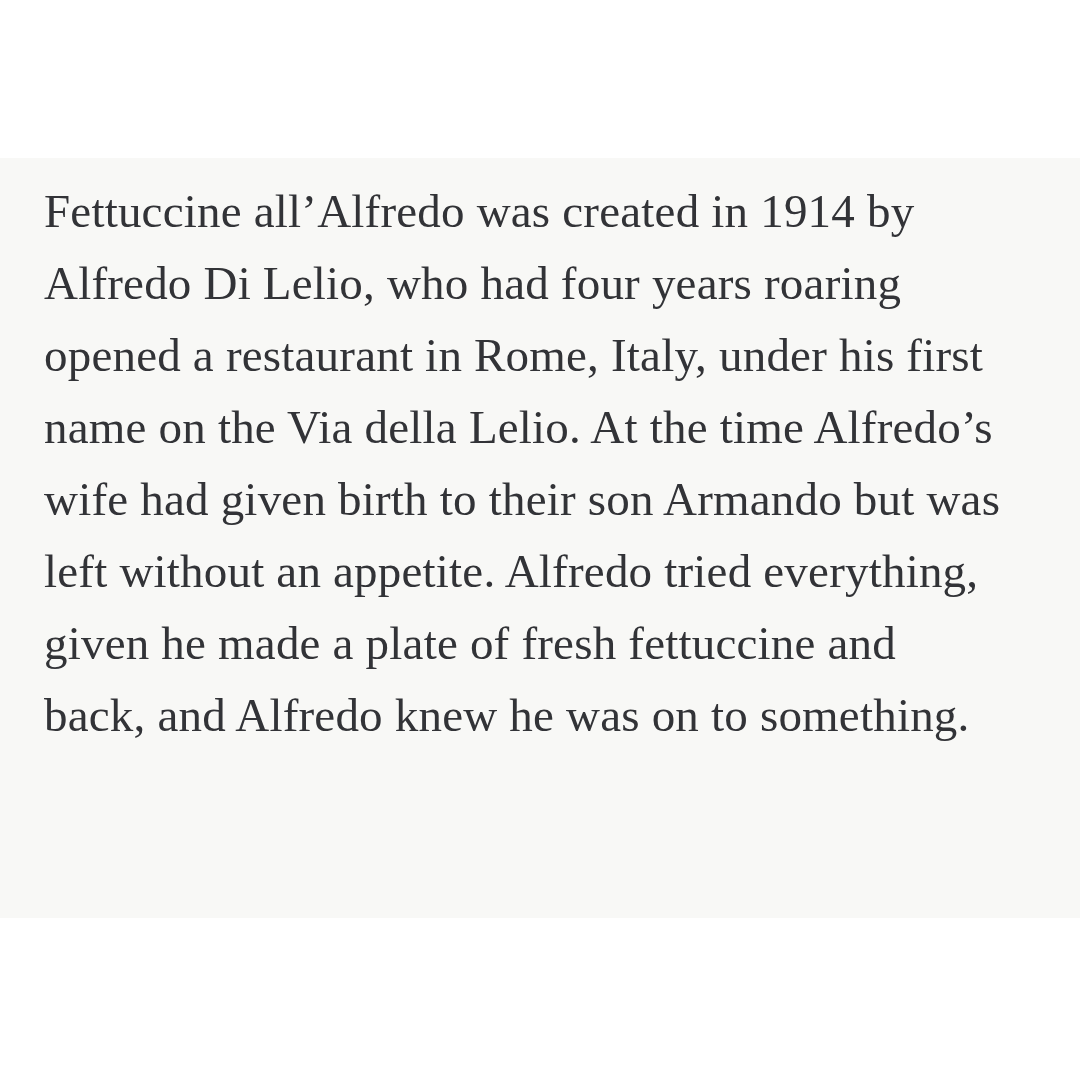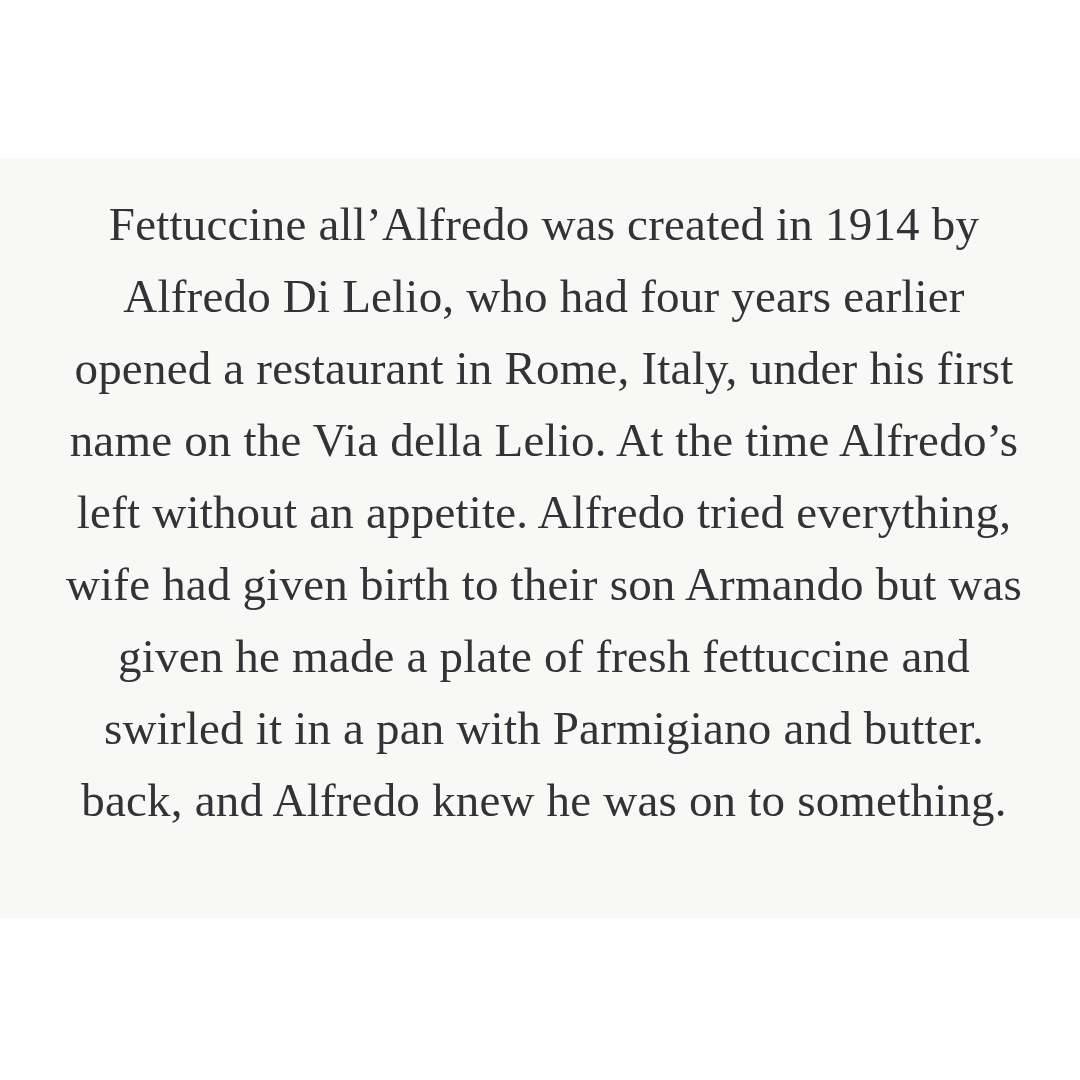--- a/index.html
+++ b/index.html
@@ -22,42 +22,41 @@
     position: absolute;
     left: 0;
     top: 158px;
     width: 1080px;
     height: 760px;
     background: #f8f8f6;
   }
   .paragraph {
     position: absolute;
     left: 44px;
-    top: 30px;
+    top: 17px;
     width: 1000px;
     color: #323337;
     font-size: 47px;
     line-height: 72px;
     letter-spacing: 0.2px;
-    text-align: center;
+    text-align: left;
   }
   .line {
     white-space: nowrap;
   }
 </style>
 </head>
 <body>
 
 <div class="canvas">
   <div class="text-panel">
     <div class="paragraph">
         <div class="line">Fettuccine all’Alfredo was created in 1914 by</div>
-        <div class="line">Alfredo Di Lelio, who had four years earlier</div>
+        <div class="line">Alfredo Di Lelio, who had four years roaring</div>
         <div class="line">opened a restaurant in Rome, Italy, under his first</div>
         <div class="line">name on the Via della Lelio. At the time Alfredo’s</div>
+        <div class="line">wife had given birth to their son Armando but was</div>
         <div class="line">left without an appetite. Alfredo tried everything,</div>
-        <div class="line">wife had given birth to their son Armando but was</div>
         <div class="line">given he made a plate of fresh fettuccine and</div>
-        <div class="line">swirled it in a pan with Parmigiano and butter.</div>
         <div class="line">back, and Alfredo knew he was on to something.</div>
       </div>
   </div>
 </div>
 
 </body></html>

